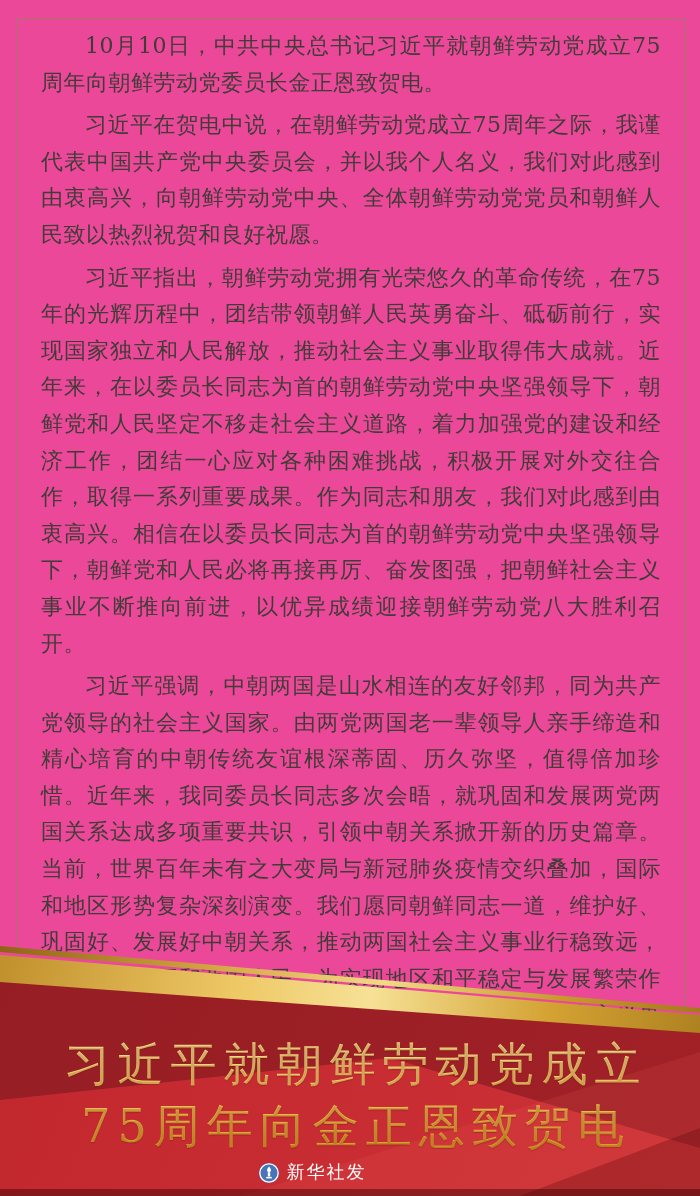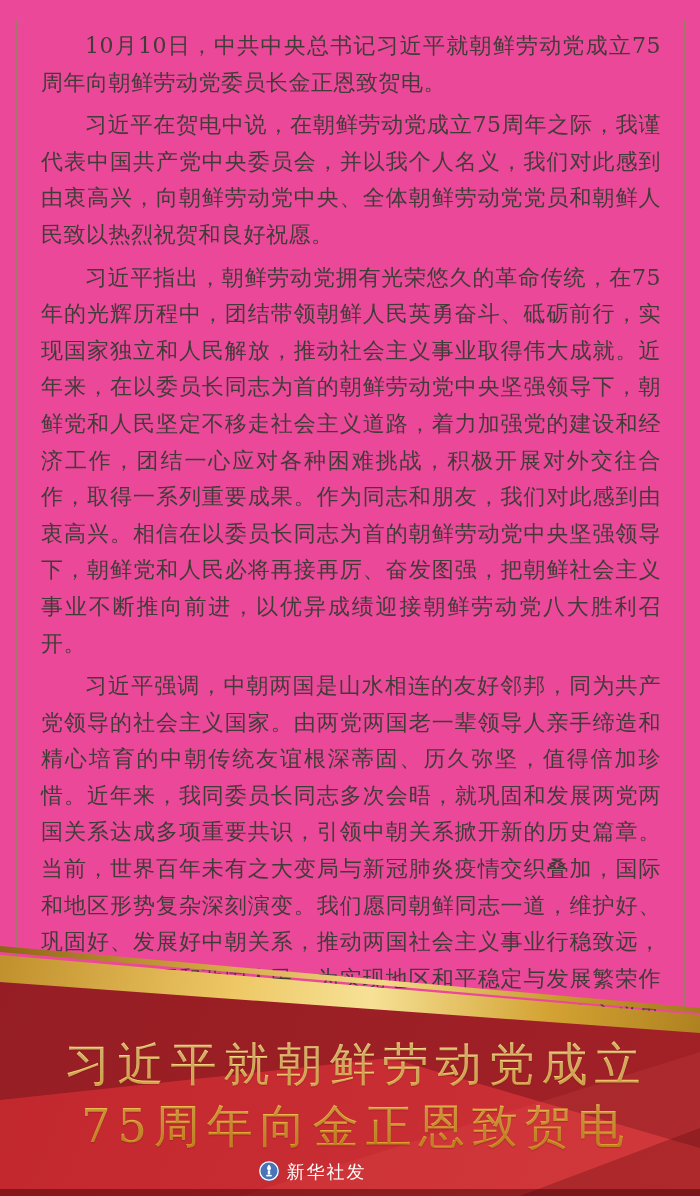--- a/index.html
+++ b/index.html
@@ -93,21 +93,21 @@
     text-shadow: 0 1px 1px rgba(90, 20, 0, 0.25);
     margin-left: 32px;
   }
   .banner-title .line { display: block; }
   
   .credit {
     position: absolute;
     left: 0; top: 1160px;
     width: 624px;
     display: flex;
-    align-items: flex-start;
+    align-items: flex-end;
     justify-content: center;
     gap: 7px;
   }
   .credit .logo { width: 22px; height: 22px; display: block; }
   .credit .agency {
     color: #ffffff;
     font-size: 18px;
     letter-spacing: 2px;
     font-family: "DejaVu Sans", sans-serif;
   }

